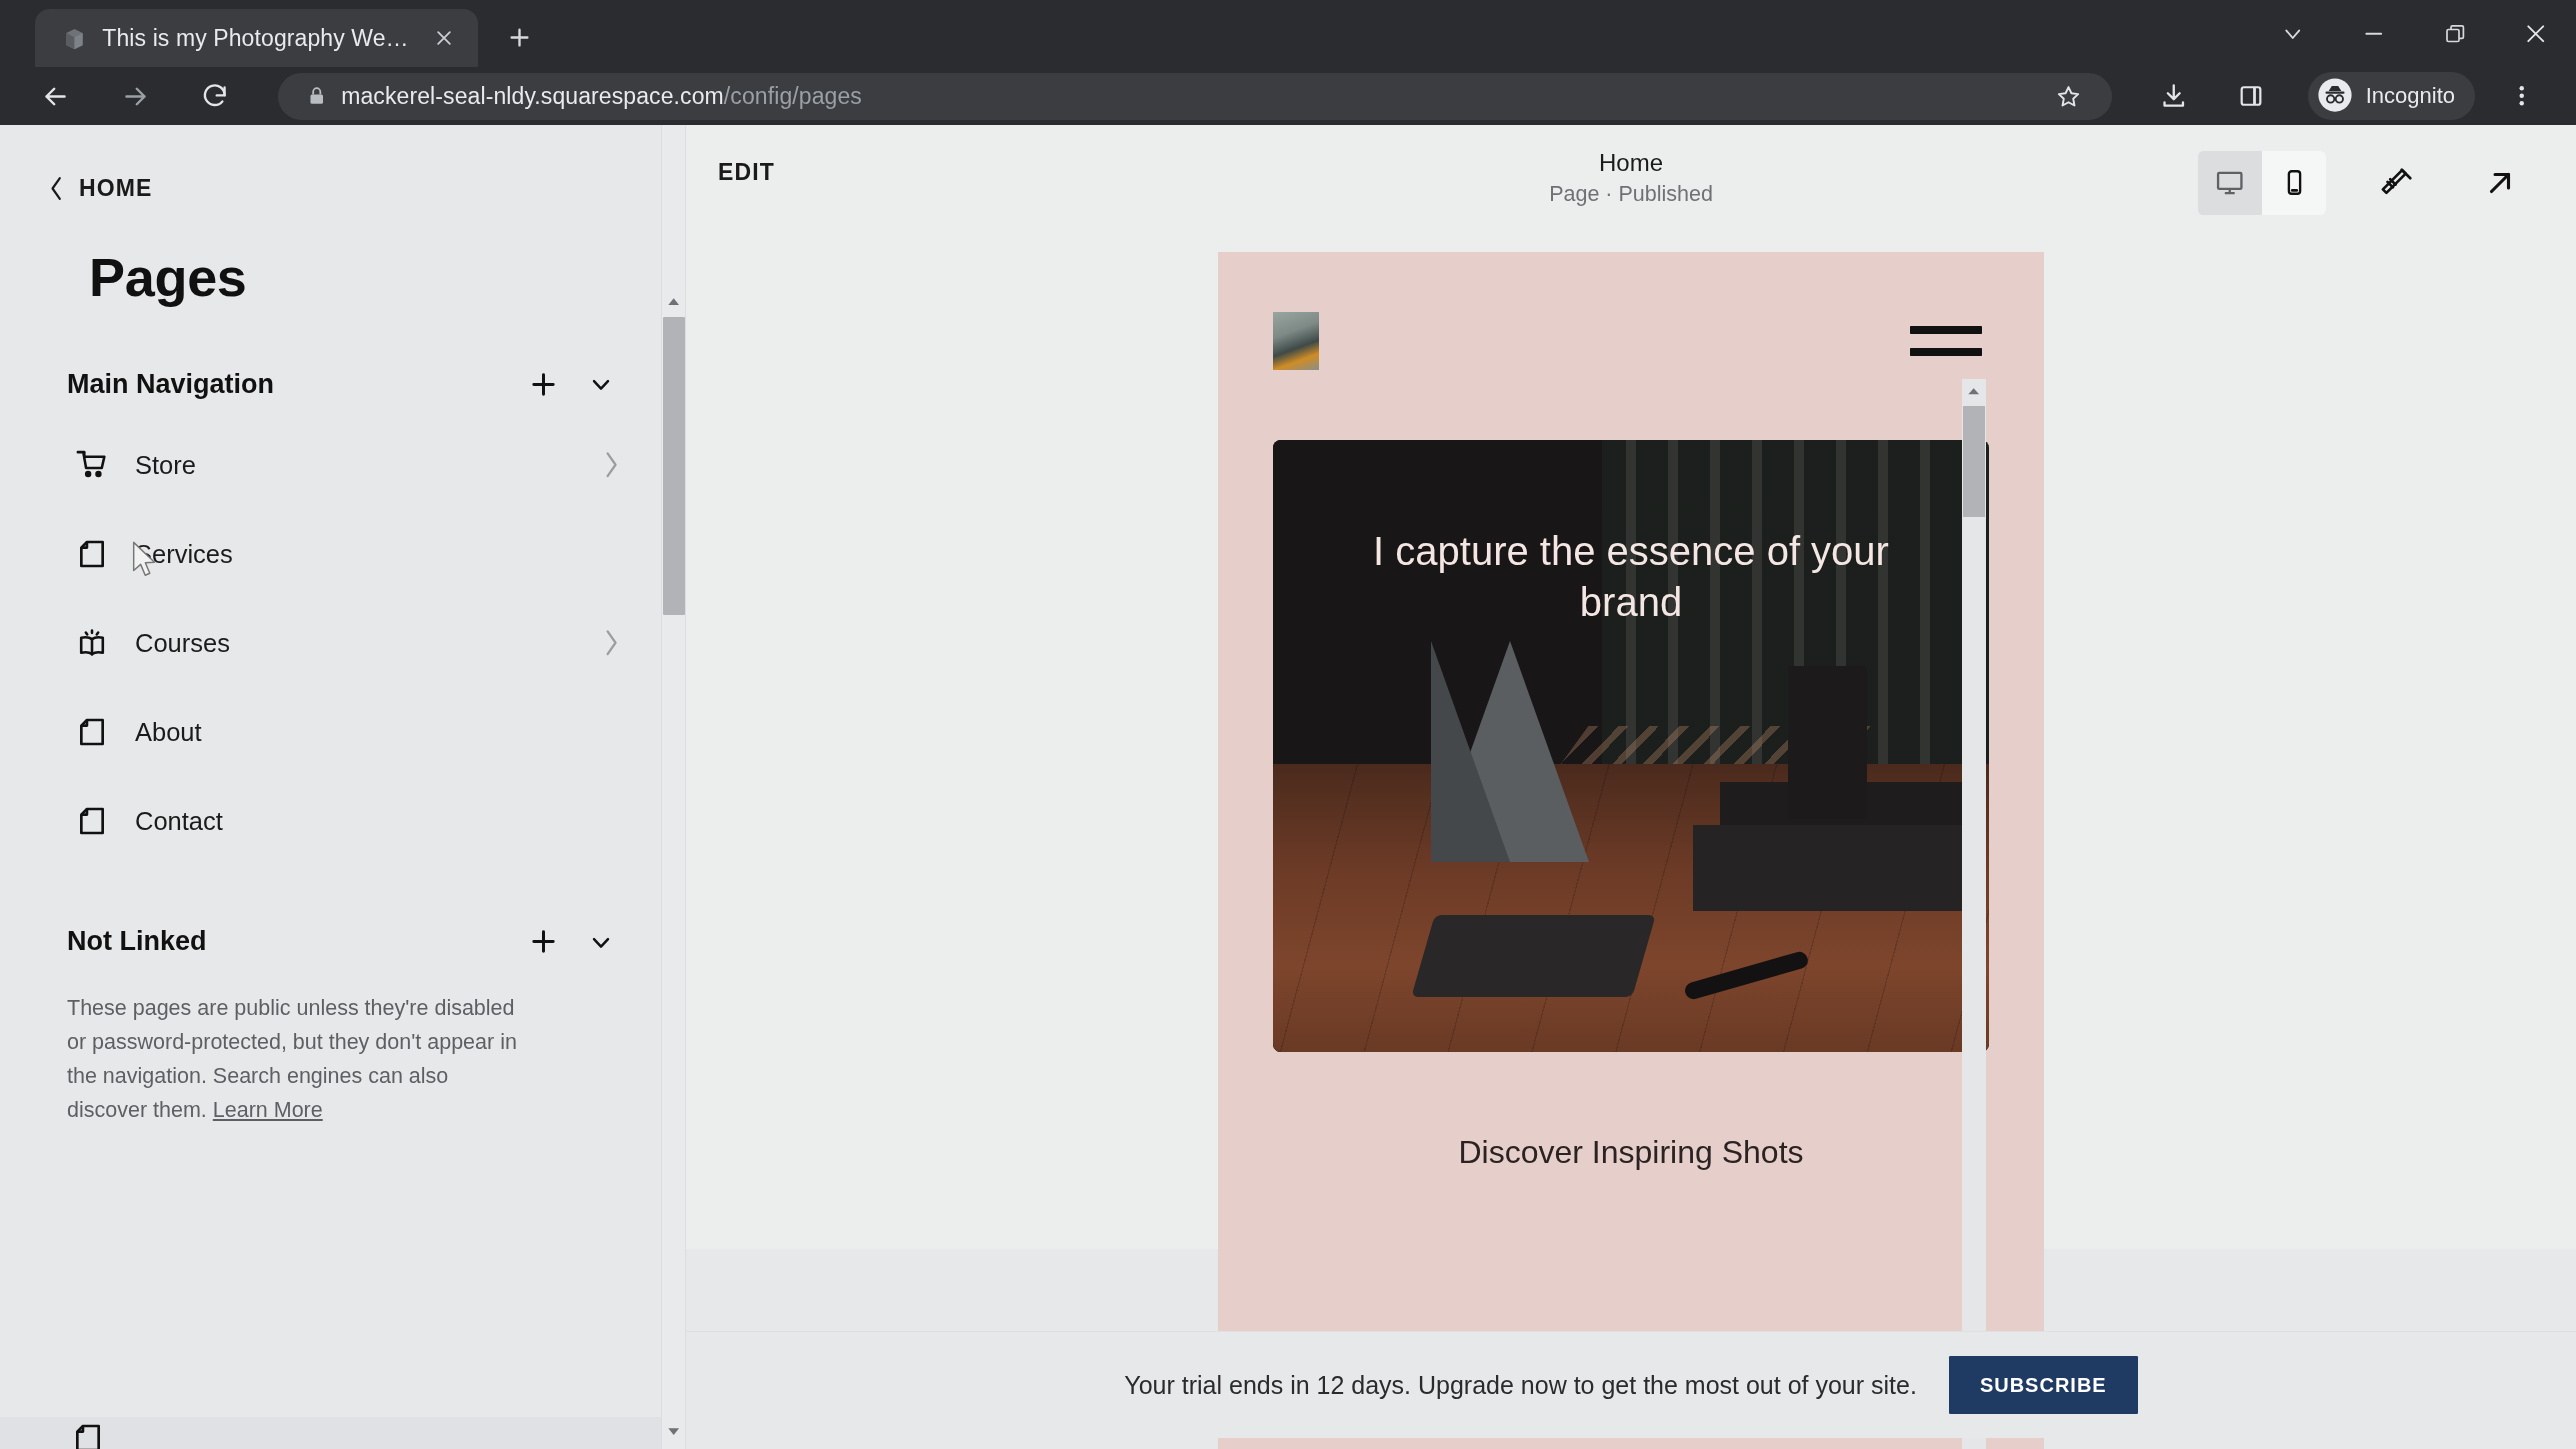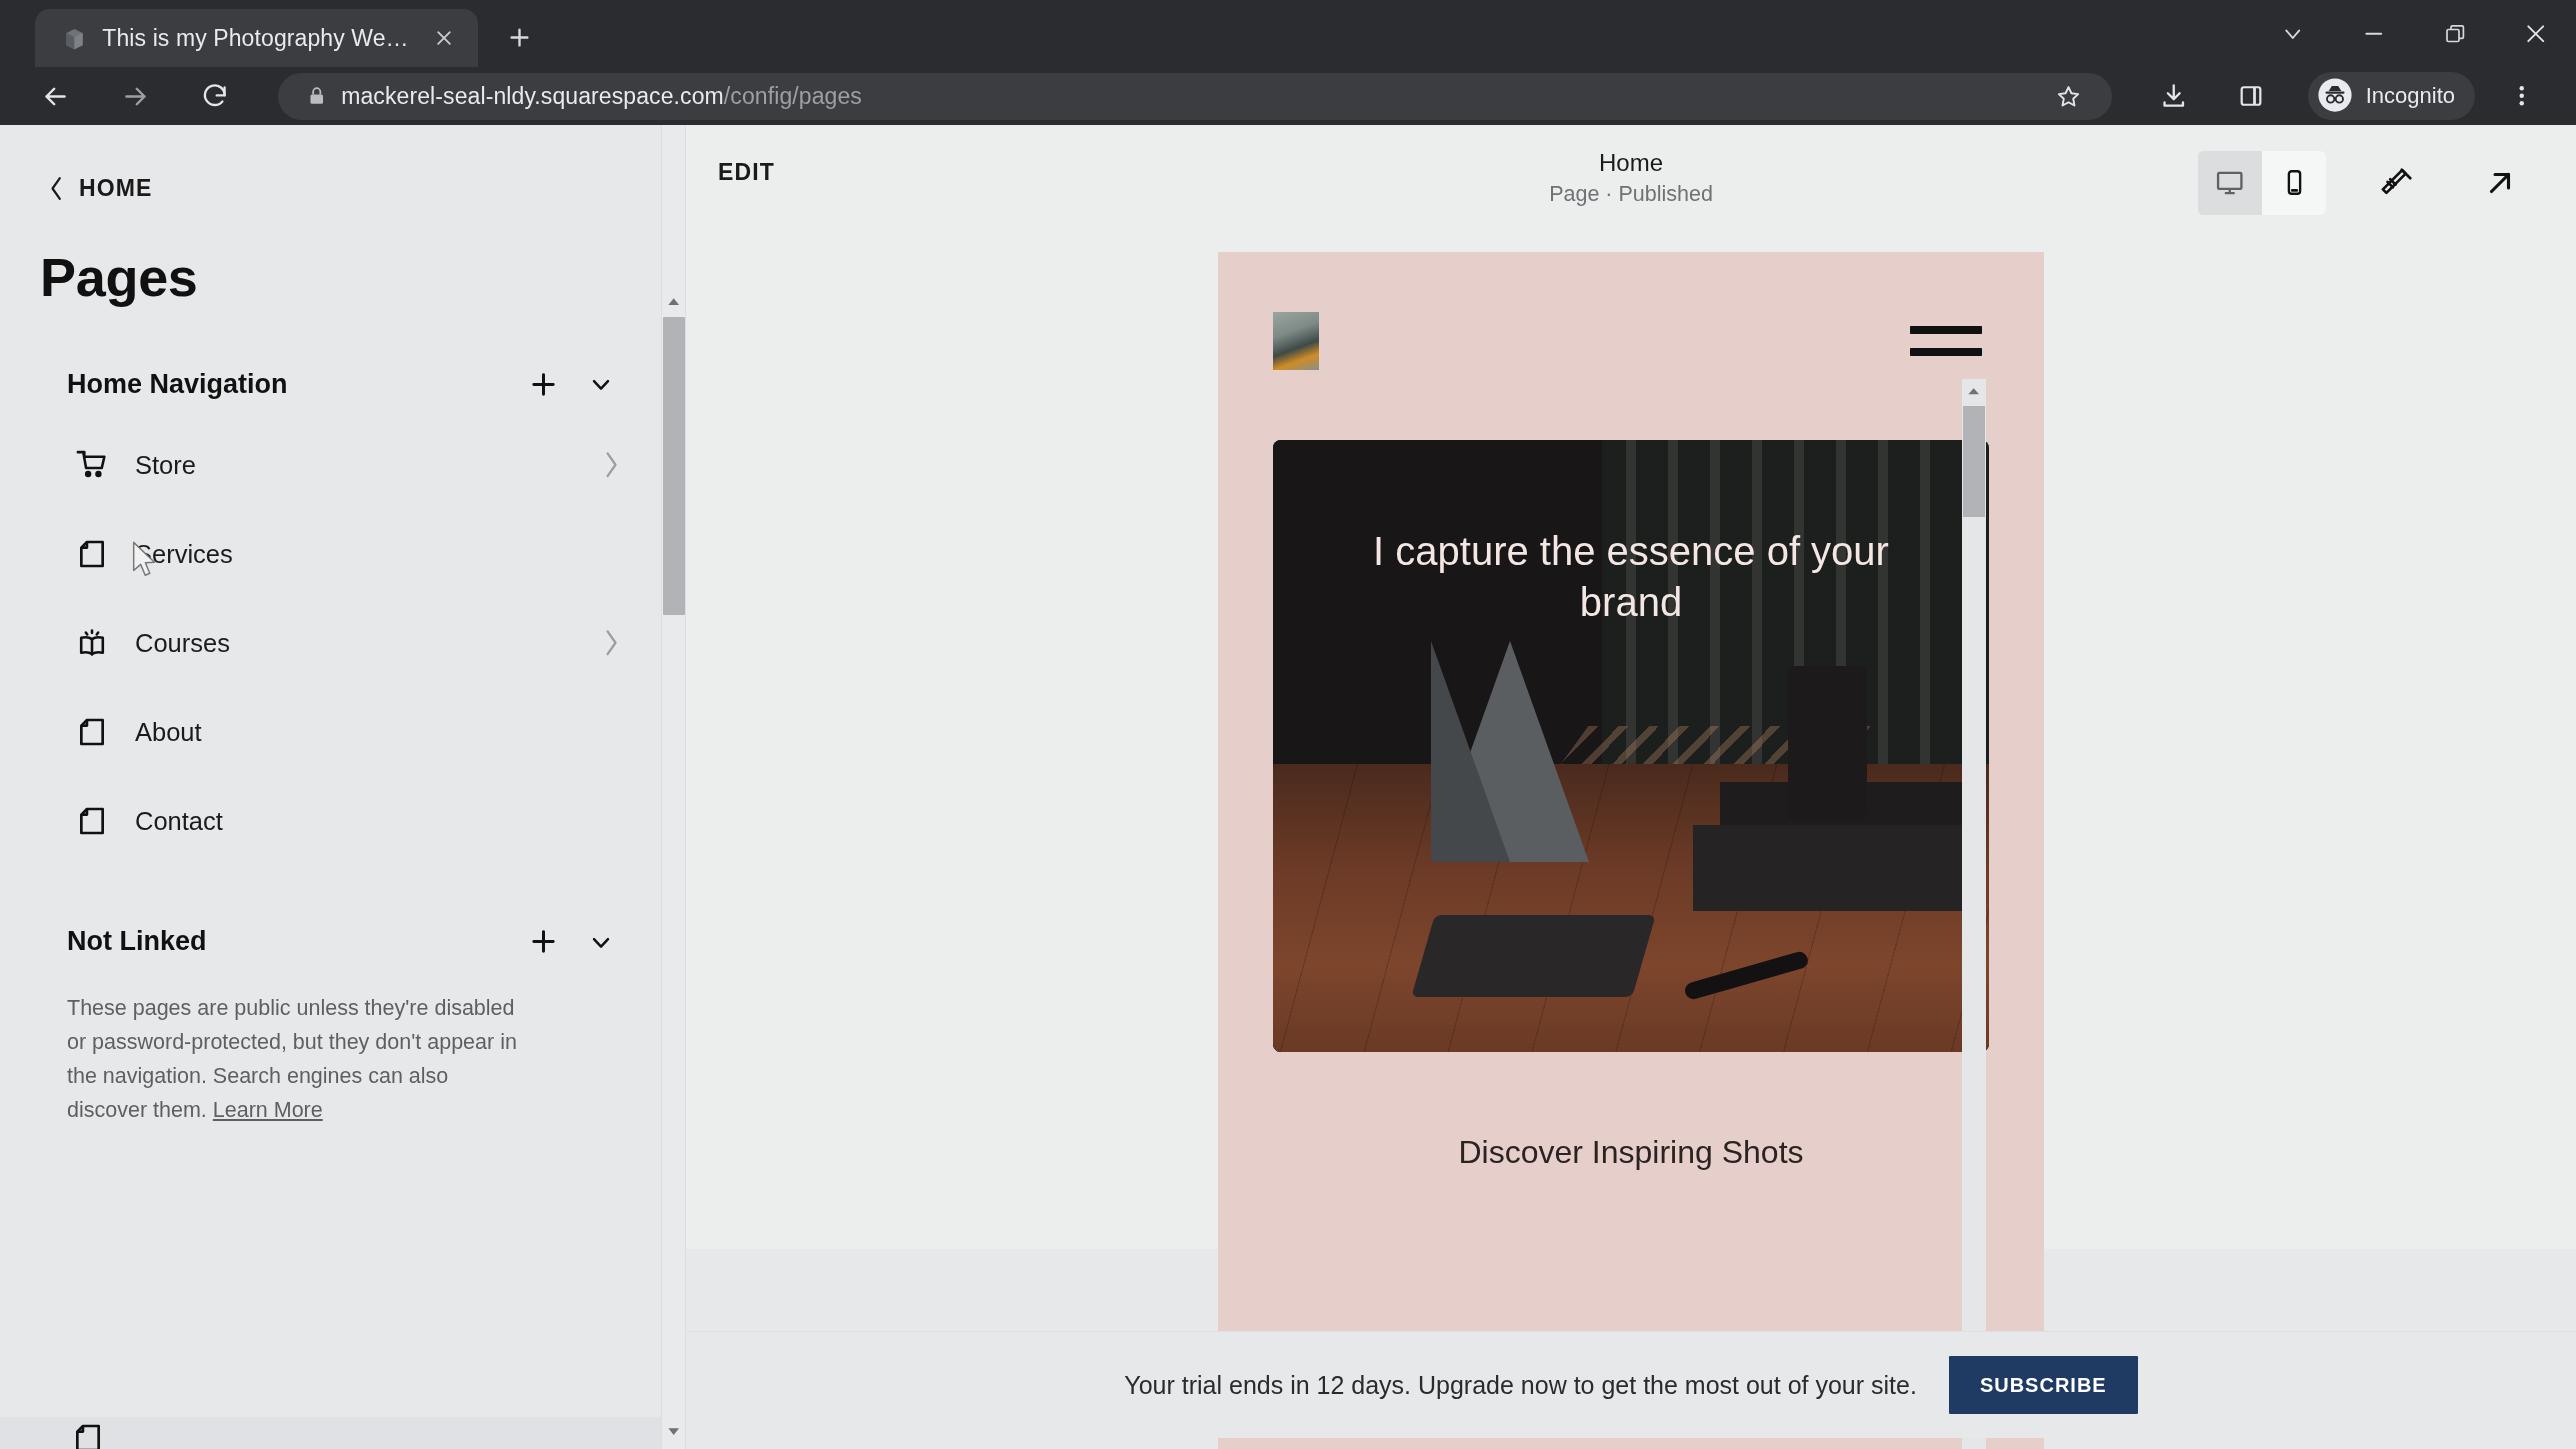--- a/index.html
+++ b/index.html
@@ -65,21 +65,21 @@
     position:absolute; left:0; top:0; width:686px; height:1324px;
     background:#e7e8ea; border-right:0.7px solid #dcdde0; overflow:hidden;
   }
   .back-home{
     display:flex; align-items:center; gap:12px; padding:46px 0 0 47px; height:81px;
   }
   .back-home .chev{ width:20px; height:29.5px; display:flex; align-items:center; justify-content:center; }
   .back-home .txt{ font-size:23px; font-weight:700; letter-spacing:1.1px; color:#1a1a1a; }
 
   .pages-title{
-    font-size:54px; font-weight:700; color:#111; padding:40px 0 0 40px; letter-spacing:-0.3px;
+    font-size:54px; font-weight:700; color:#111; padding:40px 0 0 89px; letter-spacing:-0.3px;
   }
 
   .section-head{
     display:flex; align-items:center; padding:0 60px 0 67px; height:60px; margin-top:46px;
   }
   .section-head .name{ font-size:27px; font-weight:700; color:#111; flex:1; }
   .section-head .plus{ width:48px; height:48px; display:flex; align-items:center; justify-content:center; }
   .section-head .caret{ width:48px; height:48px; display:flex; align-items:center; justify-content:center; margin-left:9.4px; }
 
   .nav-list{ margin-top:6.7px; }
@@ -352,21 +352,21 @@
           <svg width="17.4" height="27" viewBox="0 0 16 26" stroke="#1a1a1a" stroke-width="2.1" fill="none" stroke-linecap="round" stroke-linejoin="round">
               <path d="M11 3 L4 13 L11 23"></path>
             </svg>
         </span>
         <span class="txt">HOME</span>
       </div>
 
       <div class="pages-title">Pages</div>
 
       <div class="section-head">
-        <span class="name">Home Navigation</span>
+        <span class="name">Main Navigation</span>
         <span class="plus">
           <svg width="31" height="31" viewBox="0 0 24 24" stroke="#111" stroke-width="2.3" stroke-linecap="round">
               <path d="M12 4.5 V19.5 M4.5 12 H19.5"></path>
             </svg>
         </span>
         <span class="caret">
           <svg width="28" height="28" viewBox="0 0 24 24" stroke="#111" stroke-width="2.1" fill="none" stroke-linecap="round" stroke-linejoin="round">
               <path d="M6 9.5 L12 16 L18 9.5"></path>
             </svg>
         </span>

